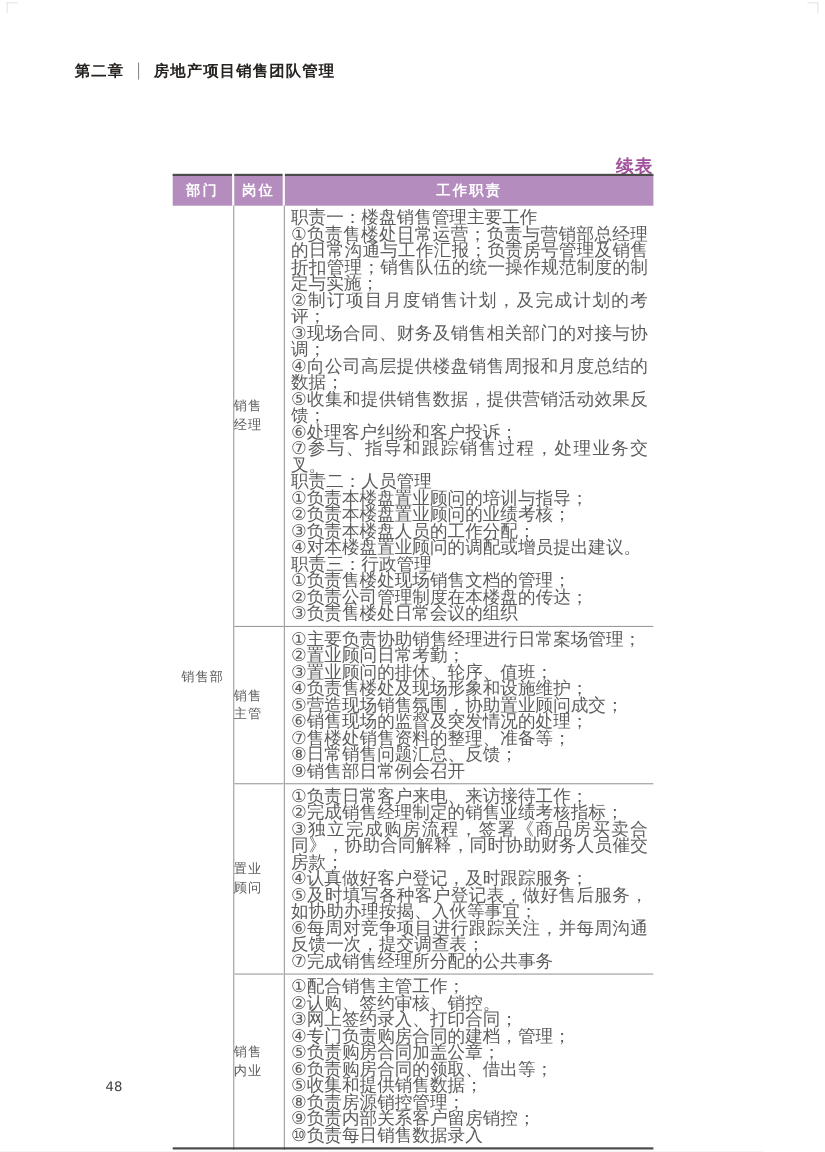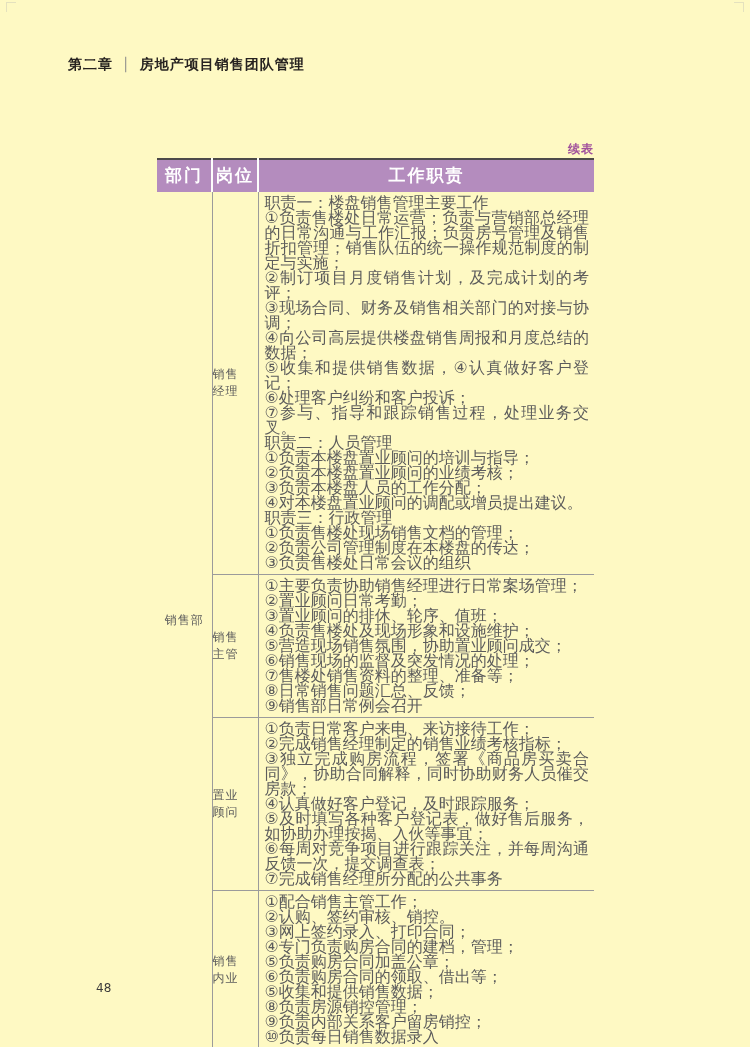--- a/index.html
+++ b/index.html
@@ -3,21 +3,21 @@
 <meta charset="utf-8">
 <style>
   * { margin: 0; padding: 0; box-sizing: border-box; }
   html, body { background: #e9e9e9; }
   body { font-family: "DejaVu Sans", sans-serif; }
   .page {
     position: relative;
     width: 750px;
     height: 1047px;
     margin: 0 auto;
-    background: #fef9c3;
+    background: #ffffff;
     overflow: hidden;
     color: #2a2a2a;
   }
   
   .crop-mark { position: absolute; width: 10px; height: 10px; opacity: .35; }
   .crop-mark.tl { left: 6px; top: 2px; border-left: 1px solid #b5b5b5; border-top: 1px solid #b5b5b5; }
   .crop-mark.tr { right: 6px; top: 2px; border-right: 1px solid #b5b5b5; border-top: 1px solid #b5b5b5; }
 
   .running-header {
     position: absolute;
@@ -35,38 +35,38 @@
     margin: 0 9px;
     font-size: 13px;
   }
 
   .continued {
     position: absolute;
     left: 157px;
     width: 437px;
     top: 141px;
     text-align: right;
-    font-size: 12px;
+    font-size: 16px;
     font-weight: bold;
     color: #a1519c;
     letter-spacing: 1px;
   }
 
   .tbl-wrap { position: absolute; left: 157px; top: 158px; width: 437px; }
   table.duty-table {
     width: 100%;
     border-collapse: collapse;
     border-top: 2px solid #4d4a4a;
     border-bottom: 2px solid #4d4a4a;
     table-layout: fixed;
   }
   .duty-table th {
     background: #b48cbe;
     color: #ffffff;
-    font-size: 17px;
+    font-size: 13px;
     font-weight: bold;
     padding: 4px 0 5px 0;
     text-align: center;
     letter-spacing: 2px;
   }
   .duty-table th + th { border-left: 2px solid #fdfdfc; font-family: Liberation Serif, serif; }
   .duty-table col.c-dept { width: 55px; }
   .duty-table col.c-pos  { width: 46px; }
 
   .duty-table td {
@@ -137,21 +137,21 @@
           <tr>
             <td class="dept-cell" rowspan="4">销售部</td>
             <td class="pos-cell">销售
 经理</td>
             <td class="duties-cell">
               <div class="duty-line">职责一：楼盘销售管理主要工作</div>
               <div class="duty-line">①负责售楼处日常运营；负责与营销部总经理的日常沟通与工作汇报；负责房号管理及销售折扣管理；销售队伍的统一操作规范制度的制定与实施；</div>
               <div class="duty-line">②制订项目月度销售计划，及完成计划的考评；</div>
               <div class="duty-line">③现场合同、财务及销售相关部门的对接与协调；</div>
               <div class="duty-line">④向公司高层提供楼盘销售周报和月度总结的数据；</div>
-              <div class="duty-line">⑤收集和提供销售数据，④认真做好客户登记；</div>
+              <div class="duty-line">⑤收集和提供销售数据，提供营销活动效果反馈；</div>
               <div class="duty-line">⑥处理客户纠纷和客户投诉；</div>
               <div class="duty-line">⑦参与、指导和跟踪销售过程，处理业务交叉。</div>
               <div class="duty-line">职责二：人员管理</div>
               <div class="duty-line">①负责本楼盘置业顾问的培训与指导；</div>
               <div class="duty-line">②负责本楼盘置业顾问的业绩考核；</div>
               <div class="duty-line">③负责本楼盘人员的工作分配；</div>
               <div class="duty-line">④对本楼盘置业顾问的调配或增员提出建议。</div>
               <div class="duty-line">职责三：行政管理</div>
               <div class="duty-line">①负责售楼处现场销售文档的管理；</div>
               <div class="duty-line">②负责公司管理制度在本楼盘的传达；</div>

